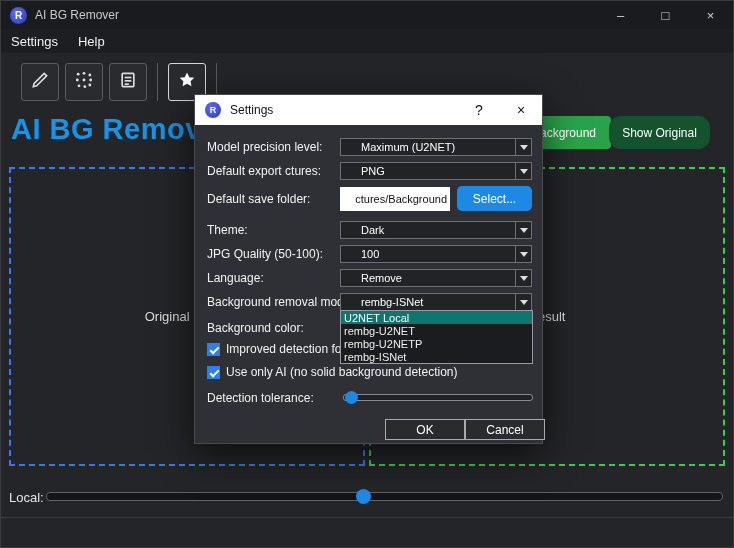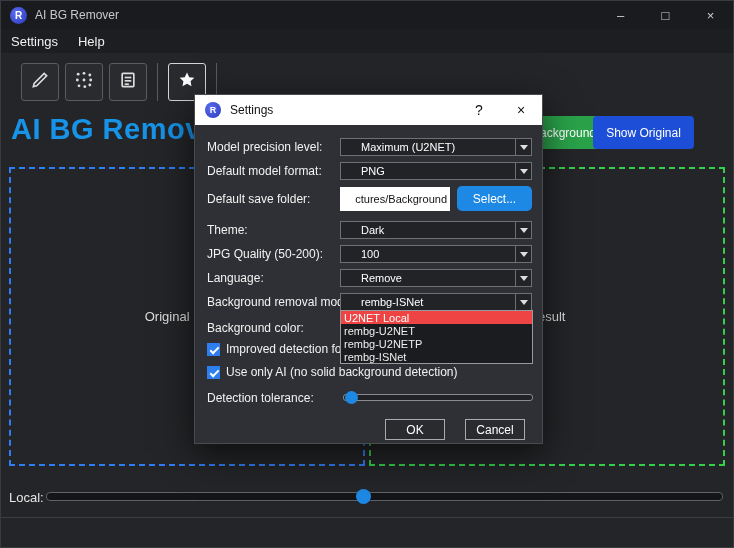--- a/index.html
+++ b/index.html
@@ -35,21 +35,21 @@
   .tool-btn.active{ border-color:#d6d6d6; }
   .tool-sep{ width:1px; height:38px; background:#5a5b5e; margin:0 4px; }
   .tool-btn svg{ width:20px; height:20px; }
   
   .page-title{ position:absolute; left:10px; top:112px; font-size:29px;
     font-weight:bold; color:#1793e8; letter-spacing:.5px; }
   .btn{ position:absolute; top:115px; height:33px; border-radius:4px;
     color:#fff; font-size:12px; display:flex; align-items:center;
     justify-content:center; }
   .btn-remove{ left:468px; width:142px; background:#2aa24a; }
-  .btn-show{ left:592px; width:101px; background:#1d4ed8; }
+  .btn-show{ left:608px; width:101px; background:#14532d;border-radius:12px; }
   .panel{ position:absolute; top:166px; height:299px; display:flex;
     align-items:center; justify-content:center; }
   .panel-original{ left:8px; width:356px; border:2px dashed #2f7df6; }
   .panel-result{ left:368px; width:356px; border:2px dashed #35d04a; }
   .panel-label{ font-size:13px; color:#dddddd; }
   
   .zoom-label{ position:absolute; left:8px; top:489px; font-size:13px; }
   .zoom-track{ position:absolute; left:45px; top:491px; width:677px;
     height:9px; background:#141518; border:1px solid #606165;
     border-radius:4px; }
@@ -87,35 +87,35 @@
     height:24px; background:#fff; color:#111; font-size:11px;
     display:flex; align-items:center; justify-content:flex-end;
     padding:0 3px; overflow:hidden; white-space:nowrap; }
   .select-btn{ position:absolute; left:262px; top:91px; width:75px;
     height:25px; background:#1e88e5; border-radius:5px; color:#fff;
     font-size:12px; display:flex; align-items:center; justify-content:center; }
   .dropdown-list{ position:absolute; left:145px; top:215px; width:193px;
     background:#1b1c1f; border:1px solid #9a9a9e; z-index:6; }
   .dd-item{ height:13px; font-size:11px; color:#eee; display:flex;
     align-items:center; padding-left:3px; white-space:nowrap; }
-  .dd-item.selected{ background:#ef4444; color:#fff; }
+  .dd-item.selected{ background:#0f766e; color:#fff; }
   .cb-row{ position:absolute; left:12px; display:flex; align-items:center;
     gap:6px; }
   .checkbox{ width:13px; height:13px; background:#2d7ff0; border:1px solid
     #2d7ff0; position:relative; }
   .checkbox::after{ content:""; position:absolute; left:2px; top:3px;
     width:7px; height:3px; border-left:2px solid #fff;
     border-bottom:2px solid #fff; transform:rotate(-45deg); }
   .cb-label{ font-size:12px; color:#f2f2f2; white-space:nowrap; }
   .tol-track{ position:absolute; left:148px; top:299px; width:190px;
     height:7px; background:#202124; border:1px solid #8a8b8f;
     border-radius:3px; }
   .tol-handle{ position:absolute; left:150px; top:296px; width:13px;
     height:13px; border-radius:50%; background:#1e88e5; }
-  .dlg-btn{ position:absolute; top:324px; width:60px; height:21px;
+  .dlg-btn{ position:absolute; top:324px; width:80px; height:21px;
     background:#2a2b2f; border:1px solid #a9aaae; color:#fff;
     font-size:12px; display:flex; align-items:center; justify-content:center; }
   .ok-btn{ left:190px; }
   .cancel-btn{ left:270px; }
 </style>
 </head>
 <body>
 
 <div class="app">
 
@@ -207,41 +207,41 @@
     </div>
 
     <div class="dlg-label" style="top:43px">Model precision level:</div>
     <div class="combo" style="top:43px">
       <span>Maximum (U2NET)</span>
       <span class="caret">
           <i></i>
         </span>
     </div>
 
-    <div class="dlg-label" style="top:67px">Default model format:</div>
+    <div class="dlg-label" style="top:67px">Default export ctures:</div>
     <div class="combo" style="top:67px">
       <span>PNG</span>
       <span class="caret">
           <i></i>
         </span>
     </div>
 
     <div class="dlg-label" style="top:95px">Default save folder:</div>
     <div class="folder-input">ctures/Background</div>
     <div class="select-btn">Select...</div>
 
     <div class="dlg-label" style="top:126px">Theme:</div>
     <div class="combo" style="top:126px">
       <span>Dark</span>
       <span class="caret">
           <i></i>
         </span>
     </div>
 
-    <div class="dlg-label" style="top:150px">JPG Quality (50-200):</div>
+    <div class="dlg-label" style="top:150px">JPG Quality (50-100):</div>
     <div class="combo" style="top:150px">
       <span>100</span>
       <span class="caret">
           <i></i>
         </span>
     </div>
 
     <div class="dlg-label" style="top:174px">Language:</div>
     <div class="combo" style="top:174px">
       <span>Remove</span>

